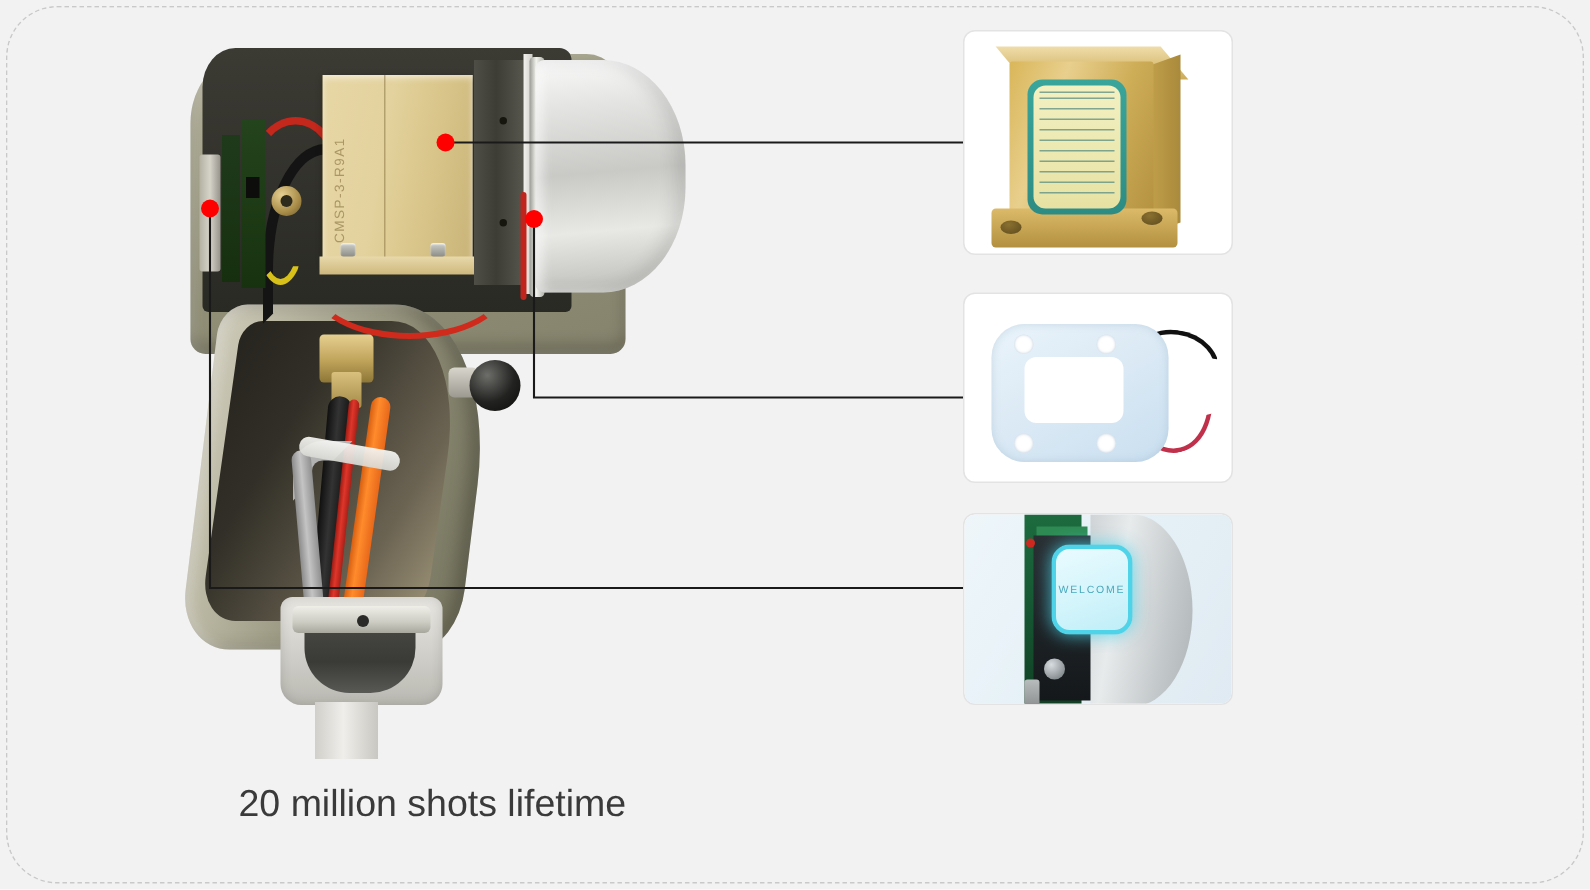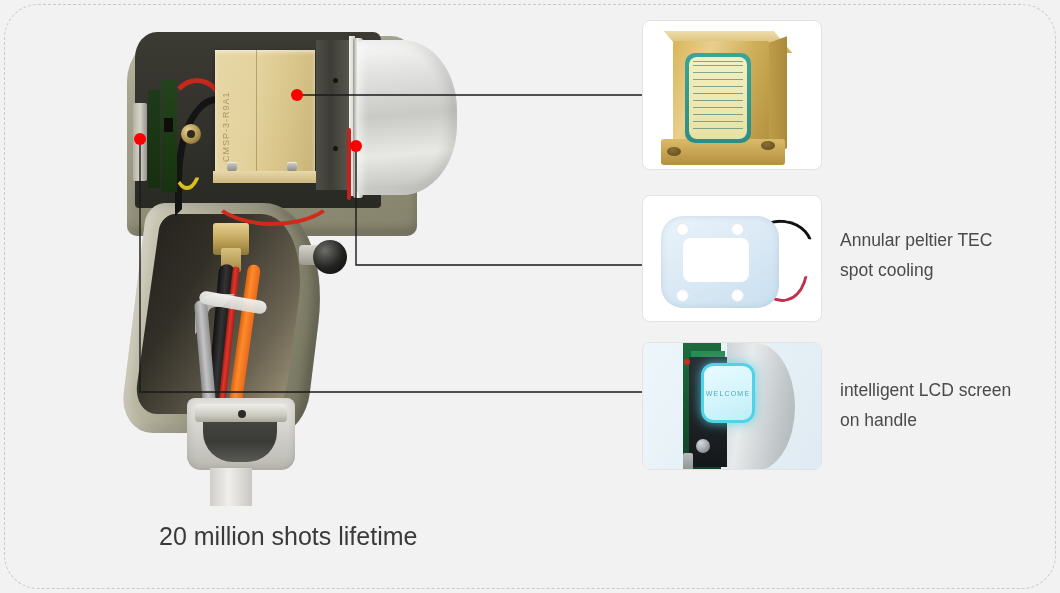--- a/index.html
+++ b/index.html
@@ -690,22 +690,18 @@
       <div class="lcd-dot-red"></div>
       <div class="lcd-shell"></div>
       <div class="lcd-knob"></div>
       <div class="lcd-clip"></div>
       <div class="lcd-screen">
         <span class="lcd-text">WELCOME</span>
       </div>
     </div>
   </div>
 
-  <div class="label label-2">Annular peltier TEC
-spot cooling</div>
-  <div class="label label-3">intelligent LCD screen
-on handle</div>
 
   <div class="caption">
     <span class="caption-l2">20 million shots lifetime</span>
   </div>
 
 </div>
 
 </body></html>

